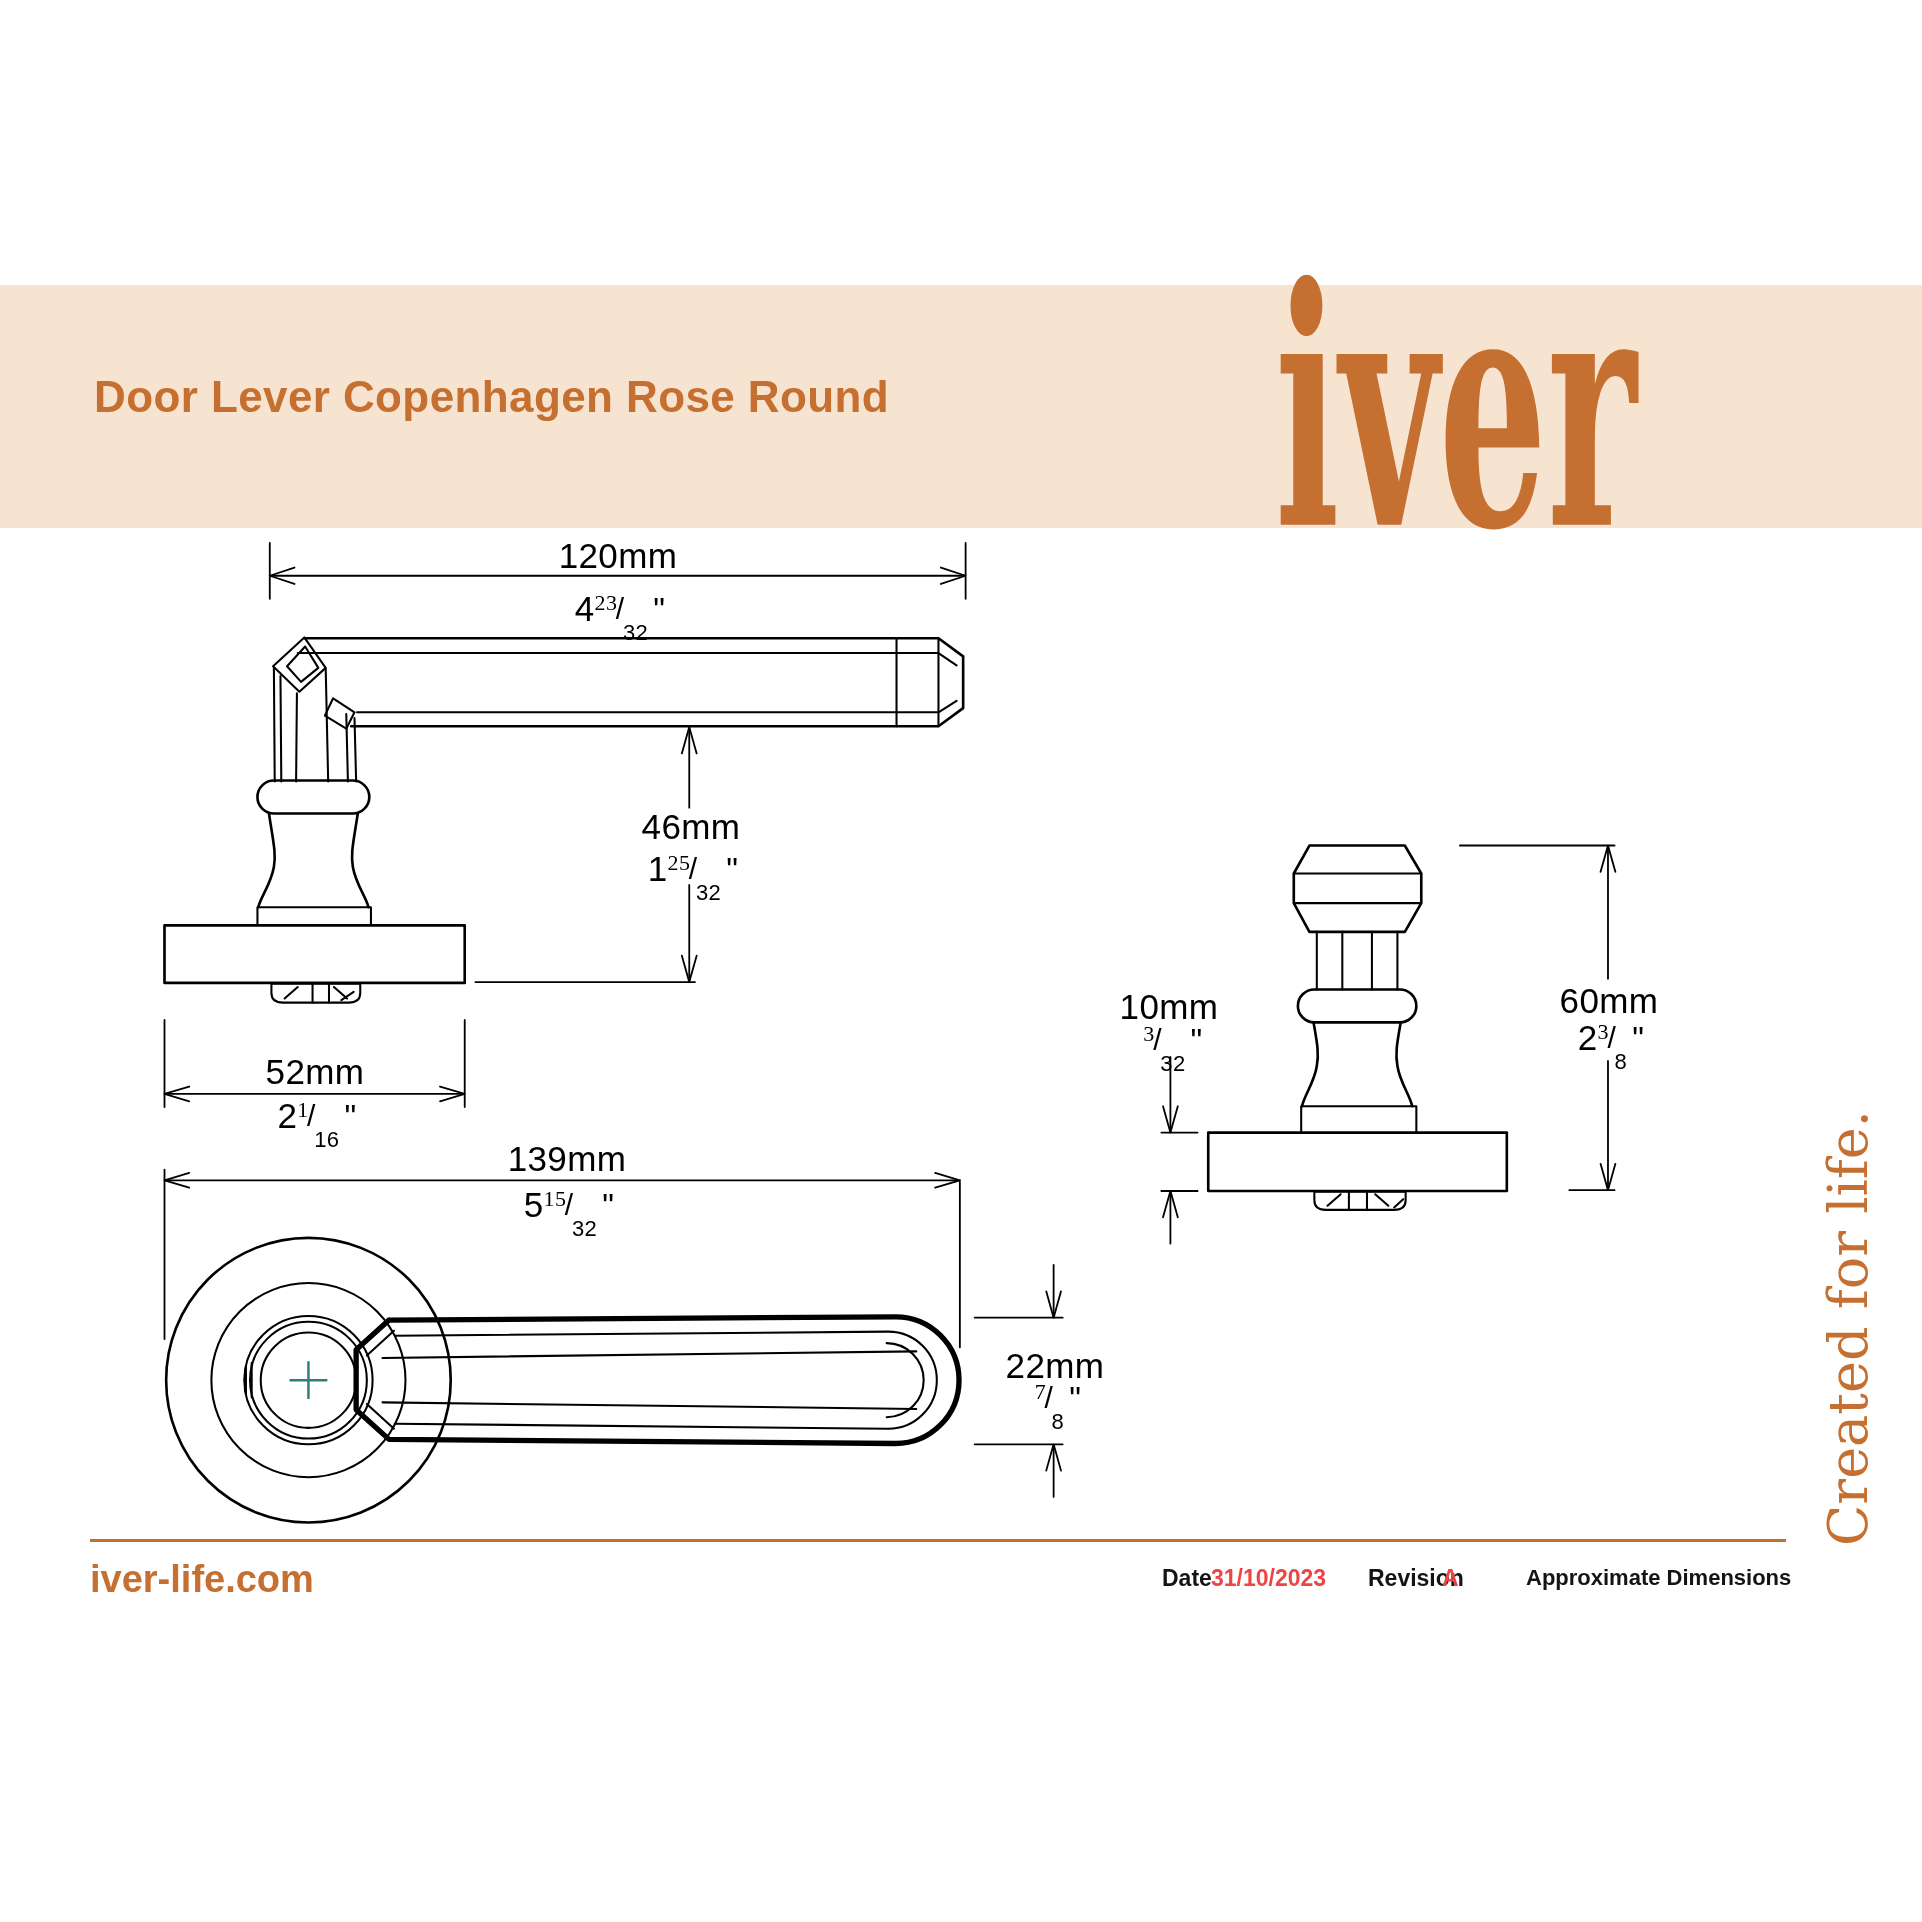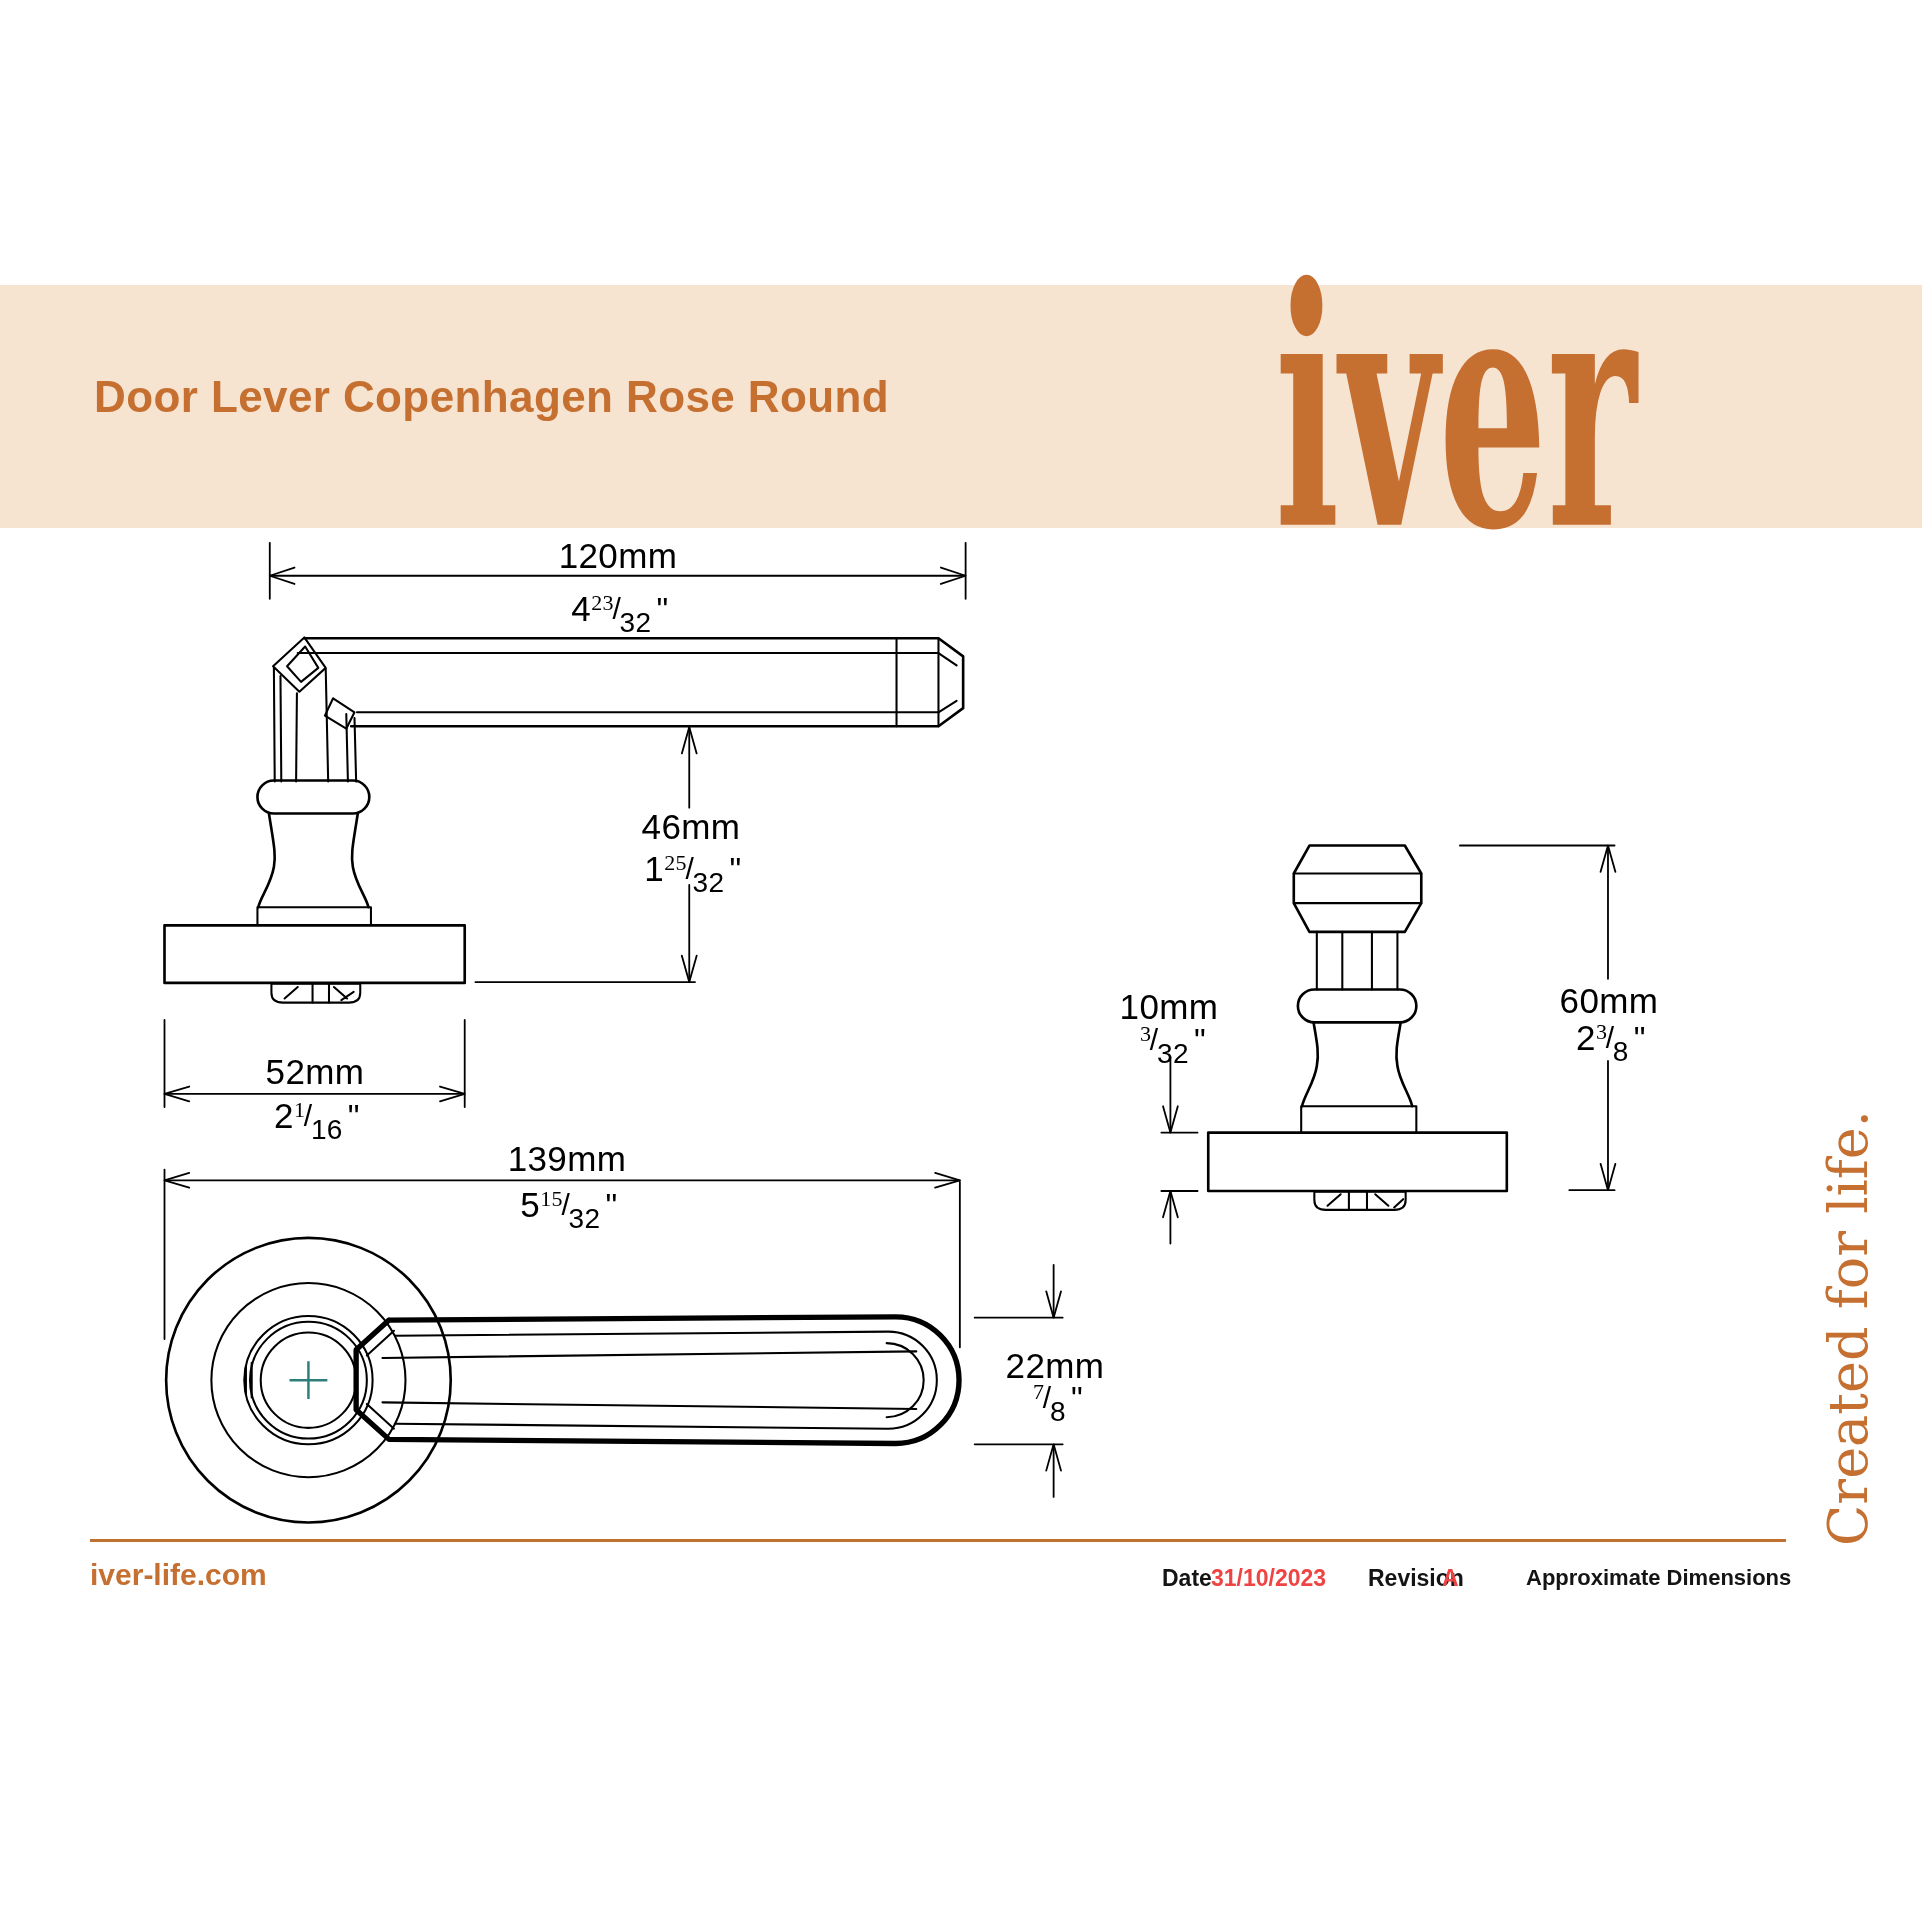--- a/index.html
+++ b/index.html
@@ -12,27 +12,27 @@
   .ln{fill:none;stroke:#000;stroke-width:2.5;stroke-linecap:round;stroke-linejoin:round;}
   .ln3{fill:none;stroke:#000;stroke-width:3.2;stroke-linecap:round;stroke-linejoin:round;}
   .thick{fill:none;stroke:#000;stroke-width:6.5;stroke-linecap:round;stroke-linejoin:round;}
   .dimln{fill:none;stroke:#000;stroke-width:2.2;stroke-linecap:round;stroke-linejoin:round;}
   .teal{fill:none;stroke:#2e7f7c;stroke-width:3;}
   .dim{position:absolute;transform:translate(-50%,-50%);font-size:35px;color:#000;
        white-space:nowrap;letter-spacing:0.4px;}
   .dim .fw{font-size:35px;}
   .dim .fn{font-size:22px;position:relative;top:-11.5px;font-family:Liberation Serif, serif;}
   .dim .fs{font-size:30px;position:relative;top:-2.5px;margin:0 -1.6px;}
-  .dim .fd{font-size:28px;position:relative;top:11px;}
+  .dim .fd{font-size:22px;position:relative;top:19px;}
   .dim .fq{font-size:33px;margin-left:5px;}
   .tagline{position:absolute;left:1819px;top:1546px;transform:rotate(-90deg);transform-origin:0 0;
            width:395px;line-height:59px;font-family:"DejaVu Serif",serif;font-size:54px;
            color:#c56f30;white-space:nowrap;}
   .rule{position:absolute;left:90px;top:1539px;width:1696px;height:3.3px;background:#c0712f;}
-  .site{position:absolute;left:90px;top:1558px;font-size:30px;font-weight:bold;color:#c56f30;}
+  .site{position:absolute;left:90px;top:1558px;font-size:38px;font-weight:bold;color:#c56f30;}
   .f-lab{position:absolute;top:1565px;font-size:23px;font-weight:bold;color:#141414;white-space:nowrap;}
   .f-val{position:absolute;top:1565px;font-size:23px;font-weight:bold;color:#ef4444;white-space:nowrap;}
   .f-note{position:absolute;left:1526px;top:1565px;width:261px;text-align:right;font-size:22px;
           font-weight:bold;color:#141414;white-space:nowrap;}
 </style>
 </head>
 <body>
 
 <div class="canvas">
 

